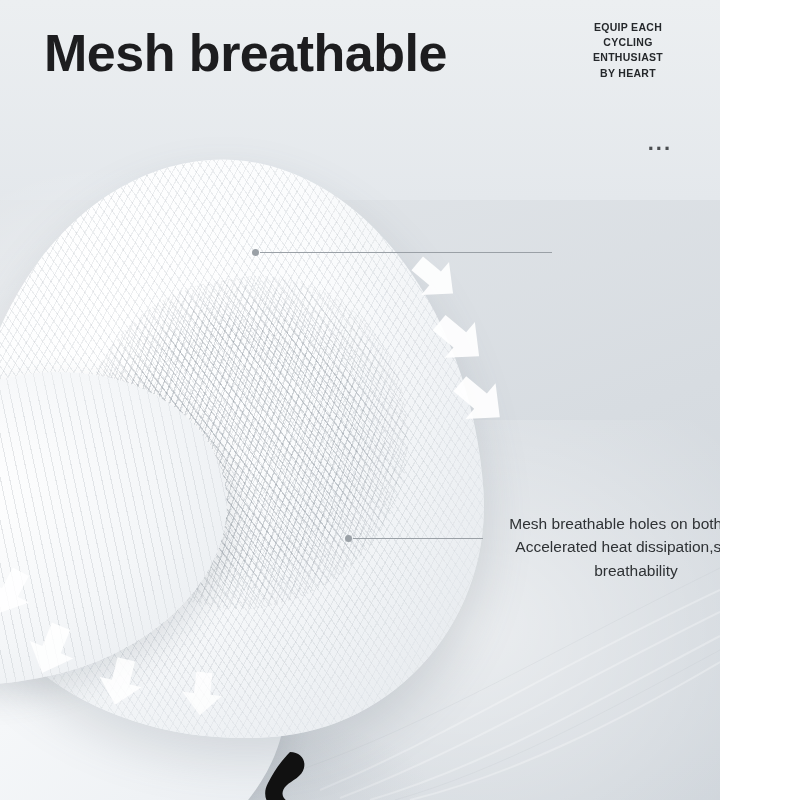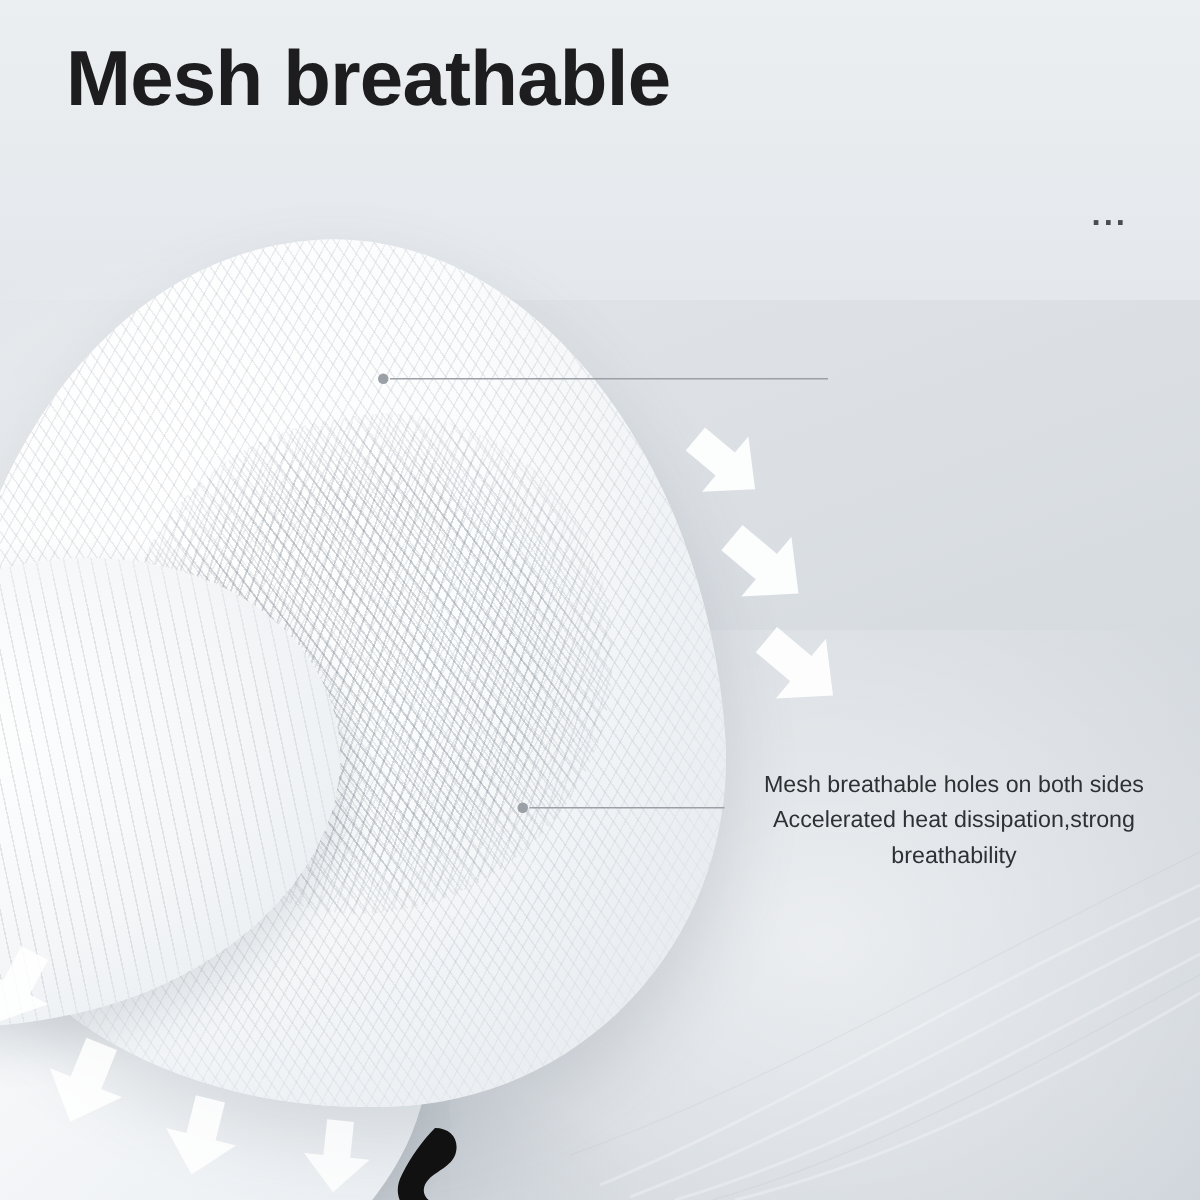--- a/index.html
+++ b/index.html
@@ -5,21 +5,21 @@
   html, body {
     margin: 0;
     padding: 0;
     background: #fff;
   }
   body {
     font-family: "Liberation Sans", sans-serif;
   }
   #page {
     position: relative;
-    width: 800px;
+    width: 720px;
     height: 800px;
     overflow: hidden;
     background: linear-gradient(160deg, #e9ecef 0%, #dfe3e7 30%, #d7dce1 60%, #cfd5db 100%);
   }
 
   
   .bg-layer {
     position: absolute;
     inset: 0;
   }
@@ -304,20 +304,26 @@
         <path d="M0 0 L26 0 L26 -14 L52 10 L26 34 L26 20 L0 20 Z"></path>
       </g>
       <g transform="translate(236,748) rotate(96)" fill-opacity="0.8">
         <path d="M0 0 L24 0 L24 -13 L48 9 L24 31 L24 18 L0 18 Z"></path>
       </g>
     </g>
   </svg>
 
   <div class="headline">Mesh breathable</div>
 
+  <div class="brand">
+    <div>EQUIP EACH</div>
+    <div>CYCLING</div>
+    <div>ENTHUSIAST</div>
+    <div>BY HEART</div>
+  </div>
   <div class="brand-dots">...</div>
 
   <div class="leader leader-1">
     <span class="dot"></span>
     <span class="line"></span>
   </div>
 
   <div class="leader leader-2">
     <span class="dot"></span>
     <span class="line"></span>

